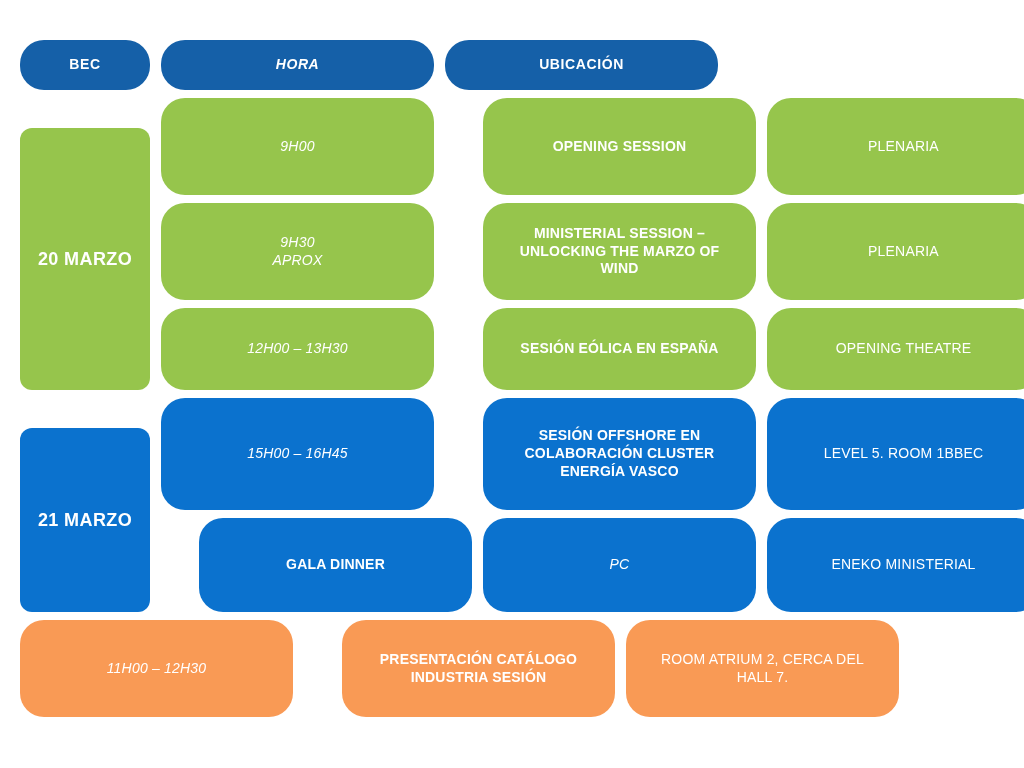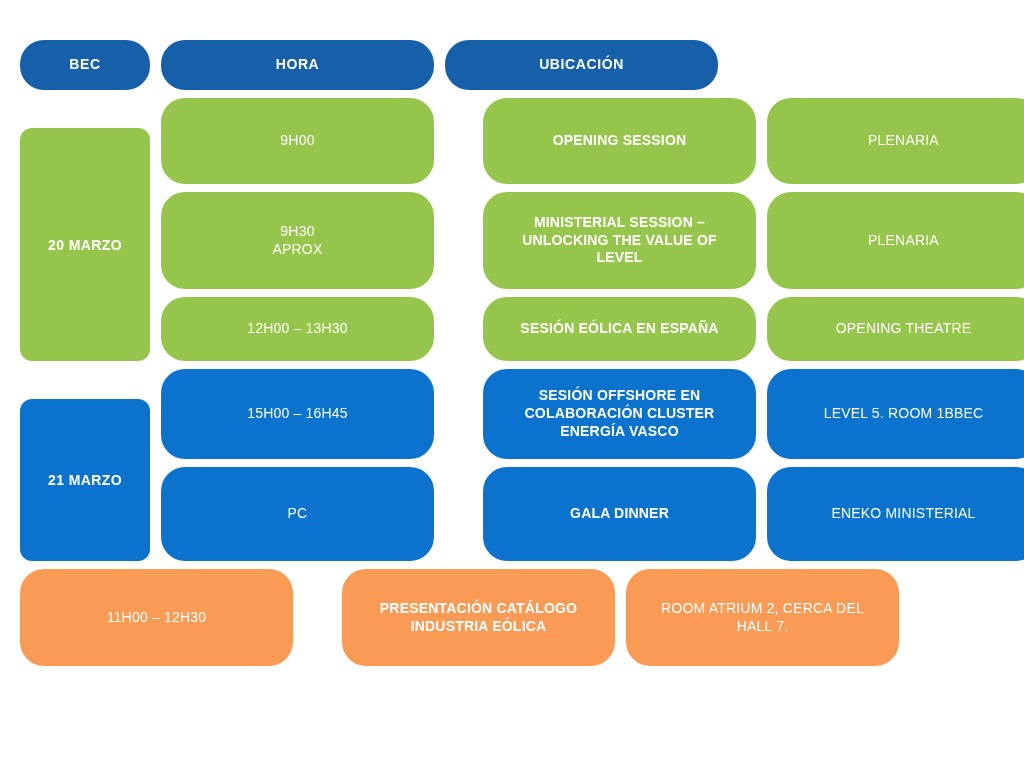--- a/index.html
+++ b/index.html
@@ -26,21 +26,21 @@
   
   .row {
     display: flex;
     gap: 11px;
     margin-bottom: 8px;
   }
   .row:last-child { margin-bottom: 0; }
 
   
   .col-date { flex: 0 0 130px; }
-  .col-time { flex: 0 0 273px; }
+  .col-time { flex: 0 0 273px; font-style: italic; }
   .col-sess { flex: 0 0 273px; }
   .col-loc  { flex: 0 0 273px; }
 
   .cell {
     border-radius: 24px;
     color: #ffffff;
     display: flex;
     align-items: center;
     justify-content: center;
     text-align: center;
@@ -65,21 +65,21 @@
     gap: 11px;
     margin-bottom: 8px;
   }
   .day-block:last-child { margin-bottom: 0; }
 
   
   .date-cell {
     flex: 0 0 130px;
     border-radius: 12px;
     color: #ffffff;
-    font-size: 14px;
+    font-size: 18px;
     font-weight: bold;
     display: flex;
     align-items: center;
     justify-content: center;
     text-align: center;
     letter-spacing: 0.4px;
     margin-top: 30px;
   }
 
   
@@ -96,24 +96,24 @@
     font-size: 14px;
     font-weight: normal;
   }
   .cell-sess {
     font-size: 14px;
     font-weight: bold;
     margin-left: 38px;
   }
 
   
-  .block-green .row-body .cell { height: 86px; }
+  .block-green .row-body .cell { height: 97px; }
   .block-green .row-body.r2 .cell { height: 97px; }
-  .block-green .row-body.r3 .cell { height: 64px; }
-  .block-blue  .row-body .cell { height: 90px; }
+  .block-green .row-body.r3 .cell { height: 82px; }
+  .block-blue  .row-body .cell { height: 112px; }
   .block-blue  .row-body.r2 .cell { height: 94px; }
   .block-orange .row-body .cell { height: 97px; }
 
   
   .theme-green .cell,
   .theme-green.date-cell { background: #96C54C; }
   .theme-blue .cell,
   .theme-blue.date-cell  { background: #0B72CE; }
   .theme-orange .cell,
   .theme-orange.date-cell{ background: #F99A55; }
@@ -135,21 +135,21 @@
 
       <div class="row row-body r1">
         <div class="cell col-time cell-time">9H00</div>
         <div class="cell col-sess cell-sess">OPENING SESSION</div>
         <div class="cell col-loc cell-loc">PLENARIA</div>
       </div>
 
       <div class="row row-body r2">
         <div class="cell col-time cell-time" style="white-space: pre-line;">9H30
 APROX</div>
-        <div class="cell col-sess cell-sess">MINISTERIAL SESSION – UNLOCKING THE VALUE OF LEVEL</div>
+        <div class="cell col-sess cell-sess">MINISTERIAL SESSION – UNLOCKING THE MARZO OF WIND</div>
         <div class="cell col-loc cell-loc">PLENARIA</div>
       </div>
 
       <div class="row row-body r3">
         <div class="cell col-time cell-time">12H00 – 13H30</div>
         <div class="cell col-sess cell-sess">SESIÓN EÓLICA EN ESPAÑA</div>
         <div class="cell col-loc cell-loc">OPENING THEATRE</div>
       </div>
 
     </div>
@@ -159,33 +159,33 @@
     <div class="date-cell theme-blue">21 MARZO</div>
     <div class="day-rows theme-blue">
 
       <div class="row row-body r1">
         <div class="cell col-time cell-time">15H00 – 16H45</div>
         <div class="cell col-sess cell-sess">SESIÓN OFFSHORE EN COLABORACIÓN CLUSTER ENERGÍA VASCO</div>
         <div class="cell col-loc cell-loc">LEVEL 5. ROOM 1BBEC</div>
       </div>
 
       <div class="row row-body r2">
+        <div class="cell col-sess cell-sess">GALA DINNER</div>
         <div class="cell col-time cell-time">PC</div>
-        <div class="cell col-sess cell-sess">GALA DINNER</div>
         <div class="cell col-loc cell-loc">ENEKO MINISTERIAL</div>
       </div>
 
     </div>
   </div>
 
   <div class="day-block block-orange">
     <div class="day-rows theme-orange">
 
       <div class="row row-body r1">
         <div class="cell col-time cell-time">11H00 – 12H30</div>
-        <div class="cell col-sess cell-sess">PRESENTACIÓN CATÁLOGO INDUSTRIA EÓLICA</div>
+        <div class="cell col-sess cell-sess">PRESENTACIÓN CATÁLOGO INDUSTRIA SESIÓN</div>
         <div class="cell col-loc cell-loc">ROOM ATRIUM 2, CERCA DEL HALL 7.</div>
       </div>
 
     </div>
   </div>
 
 </div>
 
 </body></html>

